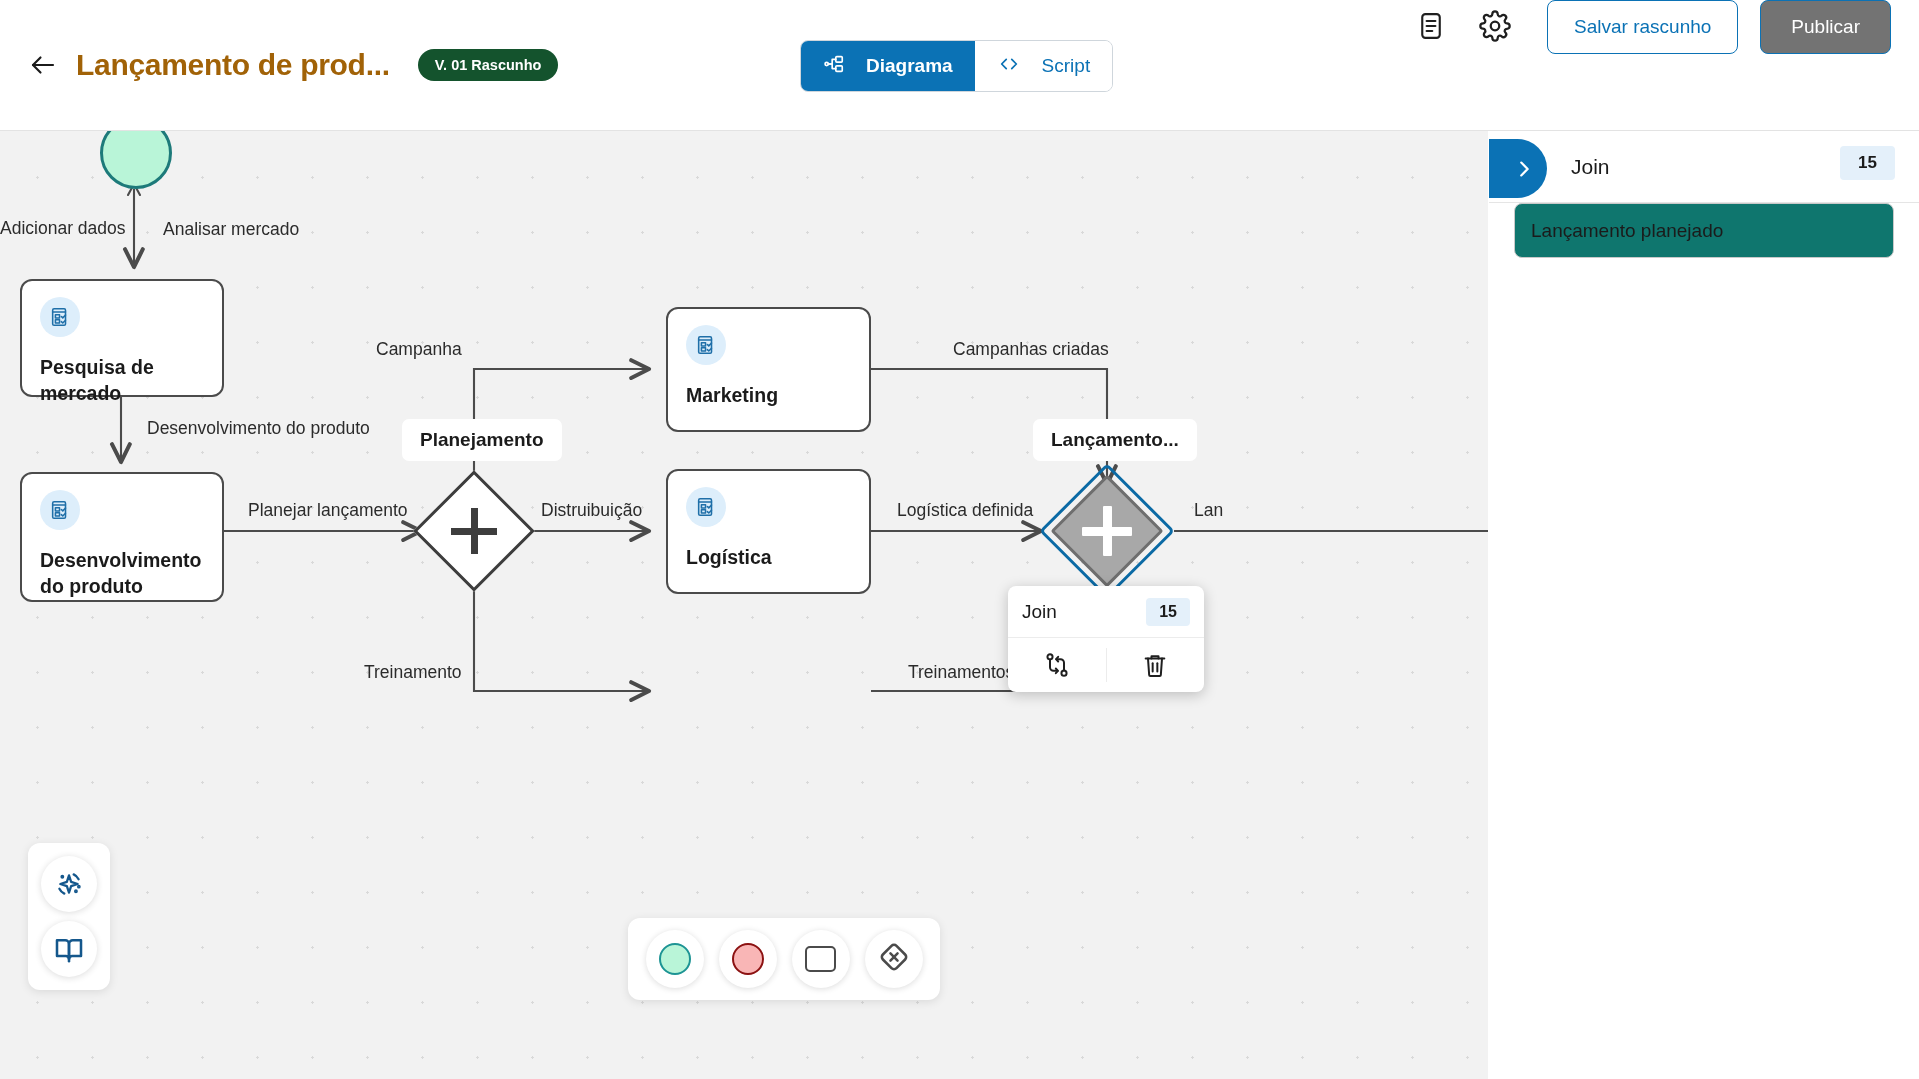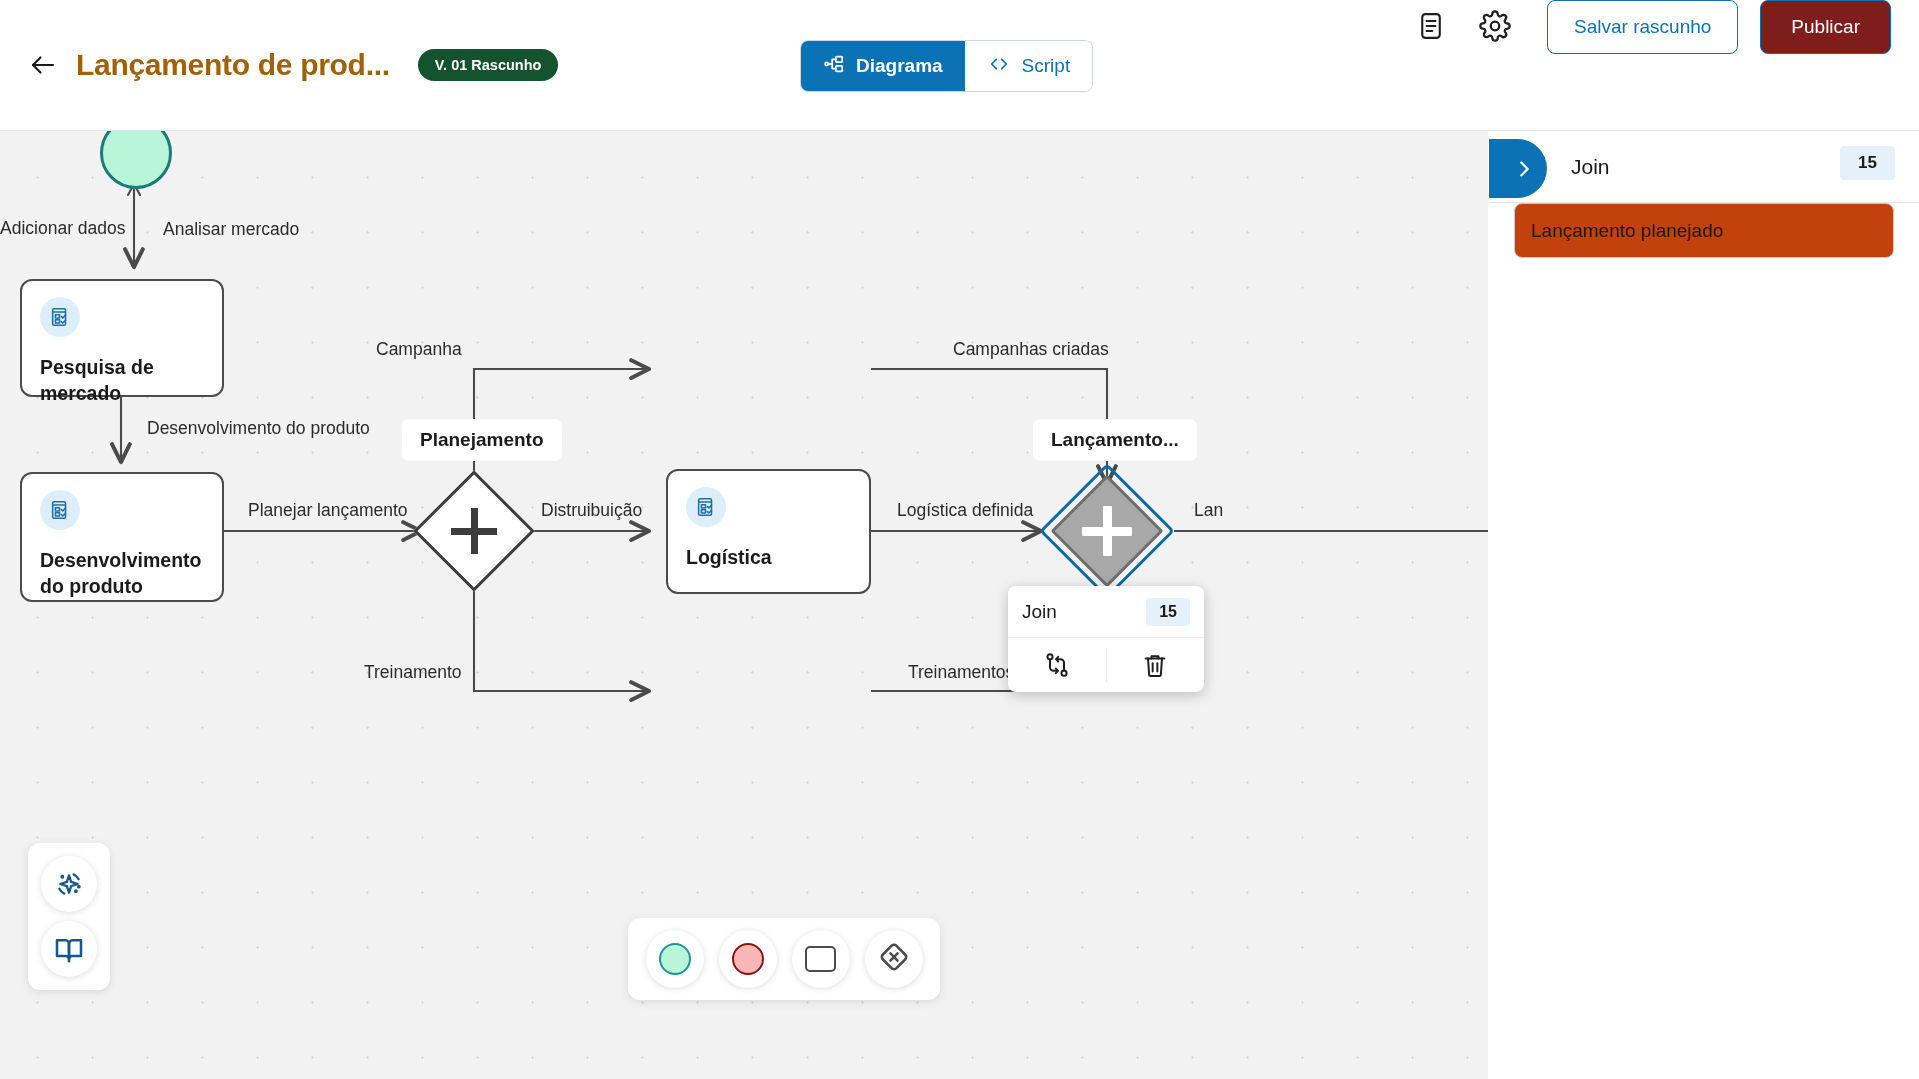--- a/index.html
+++ b/index.html
@@ -28,41 +28,41 @@
     margin-left: 28px; background: #14532d; color: #ffffff;
     font-size: 14.5px; font-weight: 700; border-radius: 18px;
     padding: 8px 17px; white-space: nowrap;
   }
   .mode-toggle {
     position: absolute; left: 800px; top: 40px;
     display: flex; border: 1px solid #cfd6dc; border-radius: 8px;
     overflow: hidden; height: 52px; background: #fff;
   }
   .mode-btn {
-    display: flex; align-items: center; gap: 11px;
+    display: flex; align-items: center; gap: 21px;
     padding: 0 22px; font-size: 19px; cursor: pointer; white-space: nowrap;
   }
   .mode-btn.active { background: #0b72b5; color: #ffffff; font-weight: 600; }
   .mode-btn.inactive { background: #ffffff; color: #0b72b5; }
   .header-right {
     position: absolute; right: 28px; top: 0; height: 131px;
     display: flex; align-items: flex-start; gap: 0;
   }
   .icon-btn {
     width: 52px; height: 52px; display: flex; align-items: center;
     justify-content: center; cursor: pointer; margin-right: 12px;
   }
   .btn-outline {
     border: 1px solid #0b72b5; color: #0b72b5; background: #fff;
     border-radius: 8px; height: 54px; padding: 0 26px; font-size: 19px;
     display: flex; align-items: center; cursor: pointer; margin-left: 14px;
     white-space: nowrap;
   }
   .btn-primary {
-    background: #7f1d1d; color: #fff; border: 1px solid #0b72b5;
+    background: #737373; color: #fff; border: 1px solid #0b72b5;
     border-radius: 8px; height: 54px; padding: 0 30px; font-size: 19px;
     display: flex; align-items: center; cursor: pointer; margin-left: 22px;
     white-space: nowrap; font-weight: 500;
   }
 
   
   .canvas {
     position: absolute; left: 0; top: 131px; width: 1488px; height: 948px;
     background-color: #f2f2f2;
     background-image: radial-gradient(#d9d9d9 1.4px, transparent 1.4px);
@@ -190,21 +190,21 @@
     position: absolute; right: 24px; top: 15px; background: #e4f0fa;
     color: #1b1b1b; font-size: 17px; font-weight: 700; border-radius: 4px;
     padding: 7px 18px;
   }
   .field-label {
     margin: 26px 0 12px 25px; font-size: 22px; color: #1b1b1b;
   }
   .field-input {
     margin: 0 25px; height: 55px; border: 1px solid #c9c9c9; border-radius: 8px;
     display: flex; align-items: center; padding: 0 16px;
-    font-size: 19px; color: #1b1b1b; background: #c2410c; cursor: text;
+    font-size: 19px; color: #1b1b1b; background: #0f766e; cursor: text;
   }
 </style>
 </head>
 <body>
 
 <div id="app">
 
   <div class="header">
     <div class="back-arrow">
       <svg width="30" height="30" viewBox="0 0 24 24" fill="none" stroke="#1b1b1b" stroke-width="1.7" stroke-linecap="round" stroke-linejoin="round">
@@ -322,20 +322,33 @@
       <div class="node-label">Desenvolvimento do produto</div>
     </div>
 
     <div class="gateway" style="left:431px; top:357px;"></div>
     <div class="gateway-plus" style="left:431px; top:357px; width:86px; height:86px;">
       <span class="plus-h"></span>
         <span class="plus-v"></span>
     </div>
     <div class="pill-label" style="left:402px; top:288px;">Planejamento</div>
 
+    <div class="node-task" style="left:666px; top:176px; width:205px; height:125px;">
+      <div class="node-icon-circle">
+        <svg width="22" height="22" viewBox="0 0 24 24" fill="none" stroke="#1f6fa8" stroke-width="1.7" stroke-linejoin="round" stroke-linecap="round">
+          <rect x="4" y="3" width="14" height="18" rx="1.5"></rect>
+            <line x1="4" y1="6.5" x2="18" y2="6.5"></line>
+          <rect x="7" y="9.5" width="4.5" height="3.5"></rect>
+            <rect x="7" y="15" width="4.5" height="3.5"></rect>
+          <polyline points="13.5,11.5 15,13 18,10"></polyline>
+            <polyline points="13.5,17 15,18.5 18,15.5"></polyline>
+        </svg>
+      </div>
+      <div class="node-label">Marketing</div>
+    </div>
 
     <div class="node-task" style="left:666px; top:338px; width:205px; height:125px;">
       <div class="node-icon-circle">
         <svg width="22" height="22" viewBox="0 0 24 24" fill="none" stroke="#1f6fa8" stroke-width="1.7" stroke-linejoin="round" stroke-linecap="round">
           <rect x="4" y="3" width="14" height="18" rx="1.5"></rect>
             <line x1="4" y1="6.5" x2="18" y2="6.5"></line>
           <rect x="7" y="9.5" width="4.5" height="3.5"></rect>
             <rect x="7" y="15" width="4.5" height="3.5"></rect>
           <polyline points="13.5,11.5 15,13 18,10"></polyline>
             <polyline points="13.5,17 15,18.5 18,15.5"></polyline>

